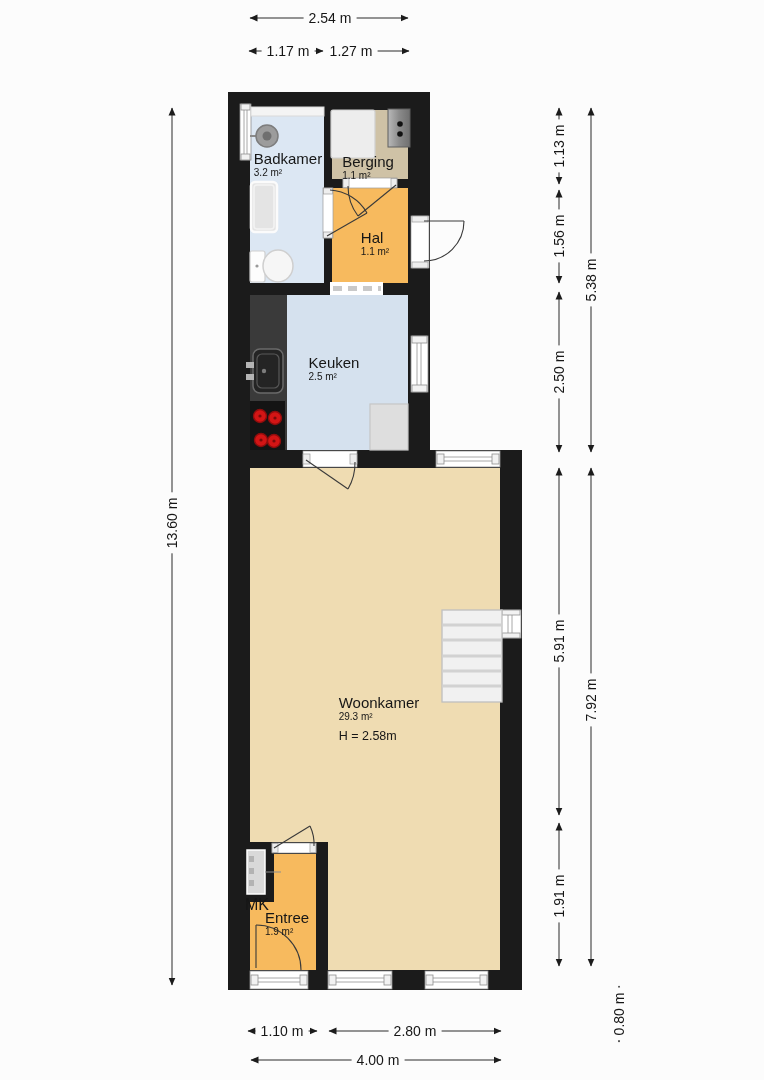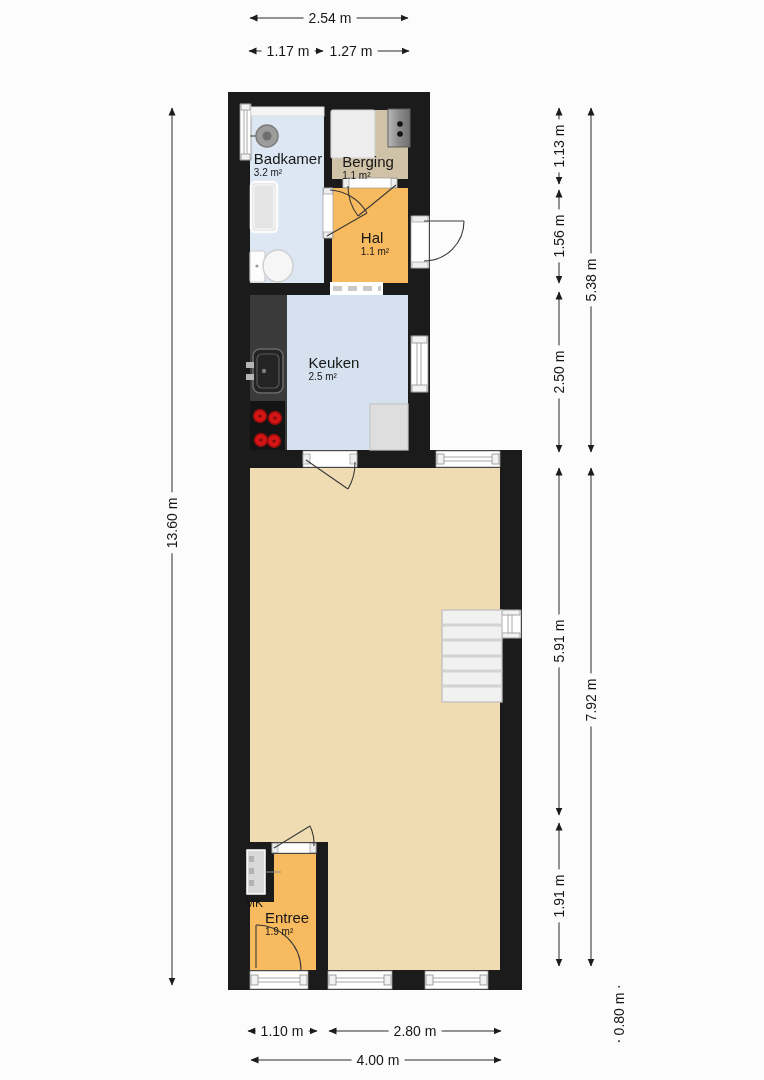--- a/index.html
+++ b/index.html
@@ -12,21 +12,21 @@
   .lbl{position:absolute;white-space:nowrap;color:#161616}
   .dim{
     font-size:14px;background:#fcfcfc;padding:0 5px;line-height:16px;
     transform:translate(-50%,-50%);
   }
   .dim.v{transform:translate(-50%,-50%) rotate(-90deg)}
   .room{text-align:left;transform:translate(-50%,0);line-height:1.14}
   .room .rn{font-size:15px}
   .room .ra{font-size:10px}
   .room .rh{font-size:12.5px;margin-top:7px}
-  .mk{font-size:12px}
+  .mk{font-size:16px}
 </style>
 </head>
 <body>
 
 <div class="plan">
 
 <svg width="764" height="1080" viewBox="0 0 764 1080">
   <defs>
     <marker id="ah" markerWidth="9" markerHeight="9" refX="7.5" refY="4" orient="auto-start-reverse" markerUnits="userSpaceOnUse" viewBox="0 0 9 8">
       <path d="M0,0.5 L8,4 L0,7.5 Z" fill="#1c1c1c"></path>
@@ -296,19 +296,24 @@
   <div class="ra">1.1 m²</div>
 </div>
 <div class="lbl room" style="left:375px;top:229px">
   <div class="rn">Hal</div>
   <div class="ra">1.1 m²</div>
 </div>
 <div class="lbl room" style="left:334px;top:354px">
   <div class="rn">Keuken</div>
   <div class="ra">2.5 m²</div>
 </div>
+<div class="lbl room" style="left:379px;top:694px">
+  <div class="rn">Woonkamer</div>
+  <div class="ra">29.3 m²</div>
+  <div class="rh">H = 2.58m</div>
+</div>
 <div class="lbl room" style="left:287px;top:909px">
   <div class="rn">Entree</div>
   <div class="ra">1.9 m²</div>
 </div>
 <div class="lbl mk" style="left:245px;top:896px">MK</div>
 
 </div>
 
 </body></html>

